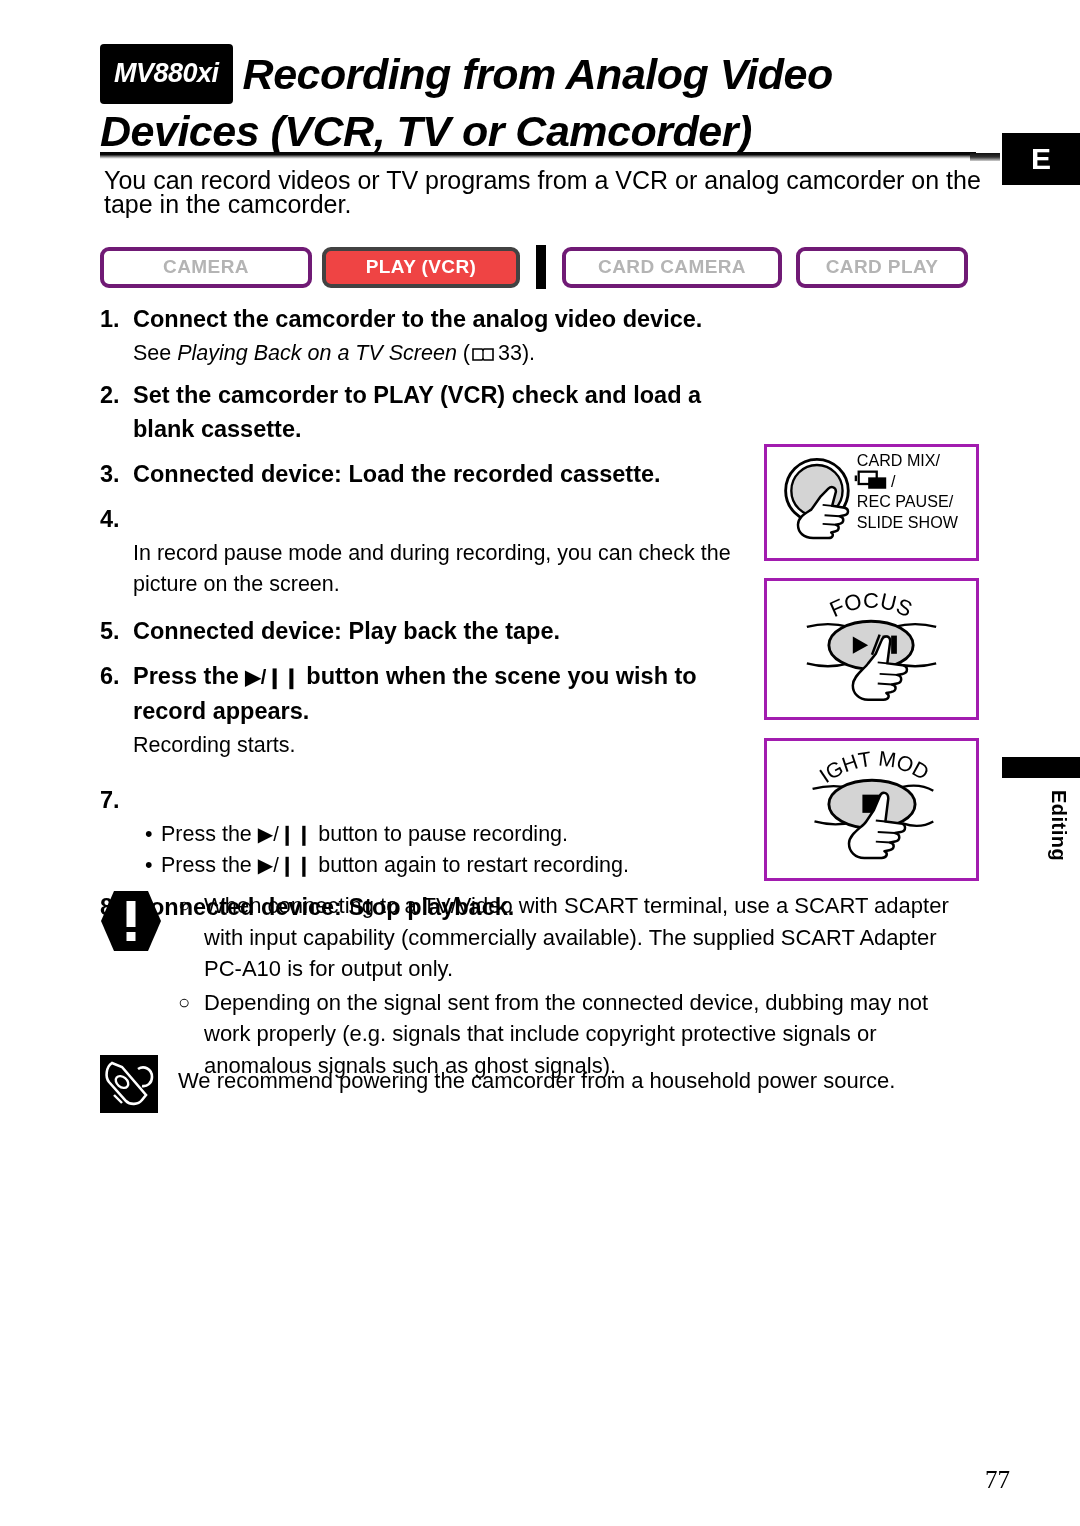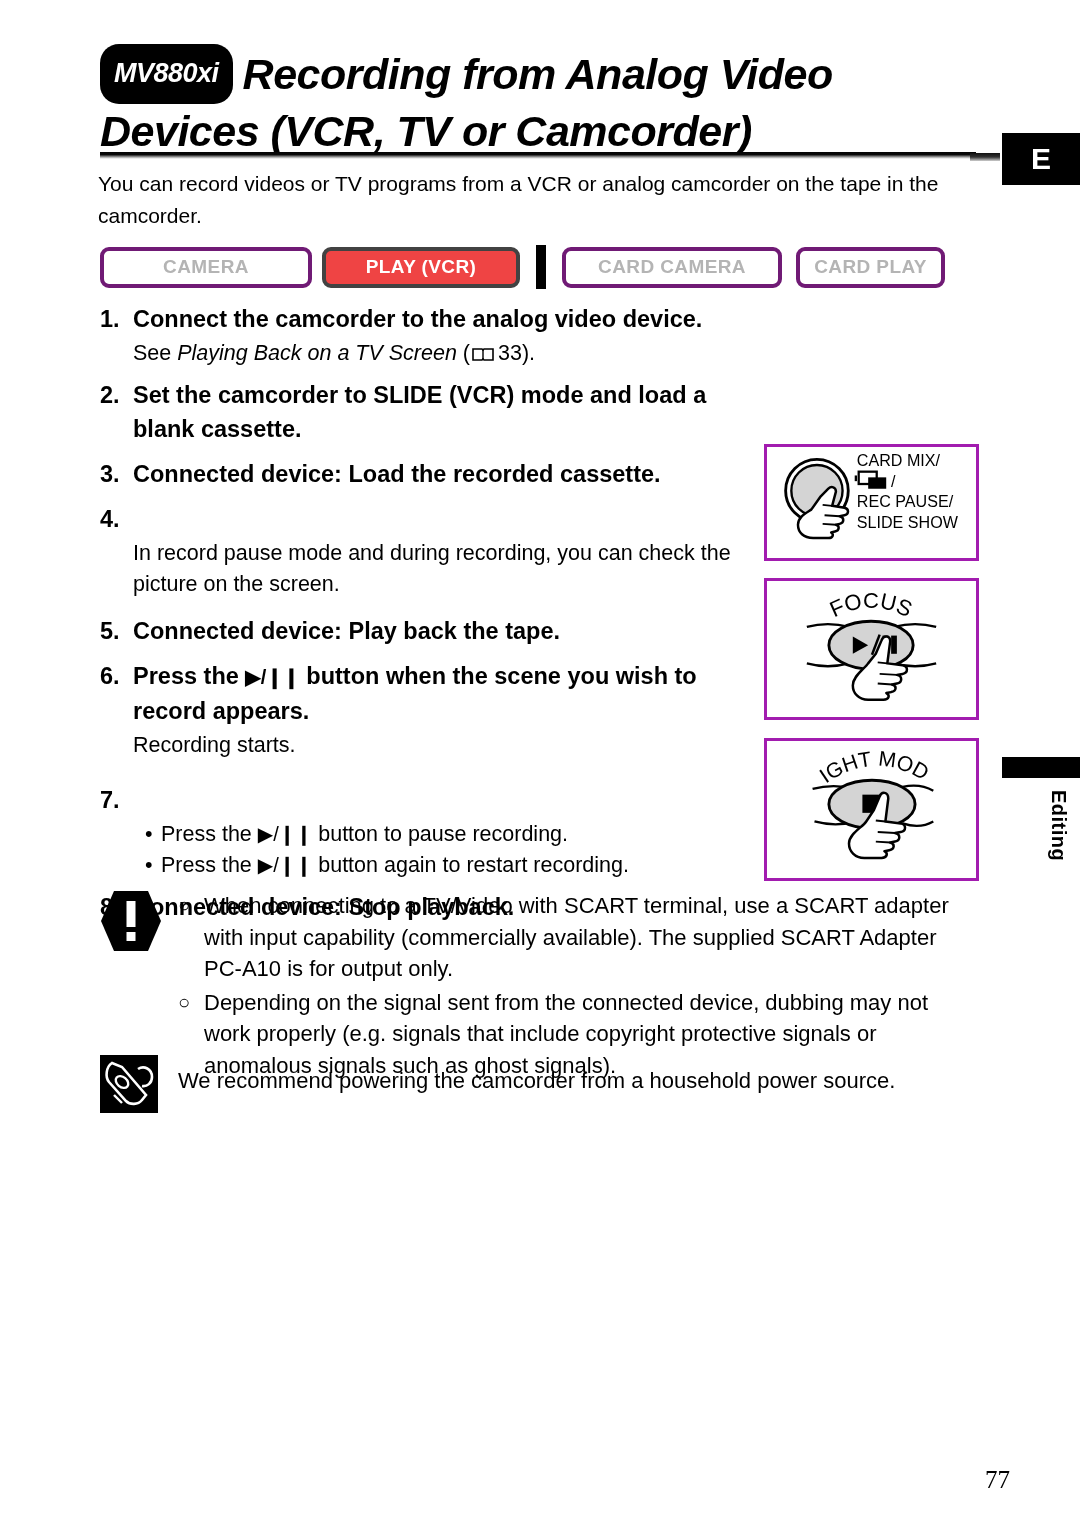--- a/index.html
+++ b/index.html
@@ -33,21 +33,21 @@
     font-weight: bold;
     font-style: italic;
     line-height: 54px;
     letter-spacing: -0.5px;
     white-space: nowrap;
   }
   .model-pill {
     display: inline-block;
     background: #000000;
     color: #ffffff;
-    border-radius: 19px;
+    border-radius: 4px;
     padding: 2px 14px 4px 14px;
     font-size: 27px;
     font-weight: bold;
     font-style: italic;
     letter-spacing: -0.5px;
     vertical-align: 7px;
     margin-right: 10px;
   }
   .rule {
     position: absolute;
@@ -78,25 +78,25 @@
     right: 80px;
     top: 153px;
     width: 30px;
     height: 8px;
     background: linear-gradient(to bottom, #111 0%, #333 50%, #cfcfcf 100%);
   }
 
   
   .intro {
     position: absolute;
-    left: 98px;
+    left: 104px;
     top: 168px;
     width: 880px;
-    font-size: 21px;
-    line-height: 32px;
+    font-size: 25px;
+    line-height: 24px;
   }
 
   
   .modes {
     position: absolute;
     left: 100px;
     top: 245px;
     display: flex;
     align-items: center;
   }
@@ -121,21 +121,21 @@
   }
   .mode-sep {
     width: 10px;
     height: 44px;
     background: #000000;
     margin: 0 16px;
   }
   .m-camera { width: 212px; }
   .m-play { width: 198px; margin-left: 10px;}
   .m-cardcam { width: 220px; }
-  .m-cardplay { width: 149px; margin-left: 14px; }
+  .m-cardplay { width: 172px; margin-left: 14px; }
 
   
   .steps {
     position: absolute;
     left: 100px;
     top: 302px;
     width: 660px;
   }
   .step {
     display: flex;
@@ -320,21 +320,21 @@
       <span>See </span><span class="it">Playing Back on a TV Screen</span><span> (</span><span class="bookicon"><svg viewBox="0 0 22 16">
             <path d="M1 3 L1 14 L10 14 L11 13 L12 14 L21 14 L21 3 L12 3 L11 4 L10 3 Z" fill="none" stroke="#000" stroke-width="1.6"></path>
             <line x1="11" y1="4" x2="11" y2="14" stroke="#000" stroke-width="1.4"></line>
           </svg></span><span>33</span><span>).</span>
     </div>
 
     <div class="gap-sm"></div>
 
     <div class="step">
       <div class="step-num">2.</div>
-      <div class="step-text">Set the camcorder to SLIDE (VCR) mode and load a blank cassette.</div>
+      <div class="step-text">Set the camcorder to PLAY (VCR) check and load a blank cassette.</div>
     </div>
 
     <div class="gap-sm"></div>
 
     <div class="step">
       <div class="step-num">3.</div>
       <div class="step-text">Connected device: Load the recorded cassette.</div>
     </div>
 
     <div class="gap-sm"></div>

